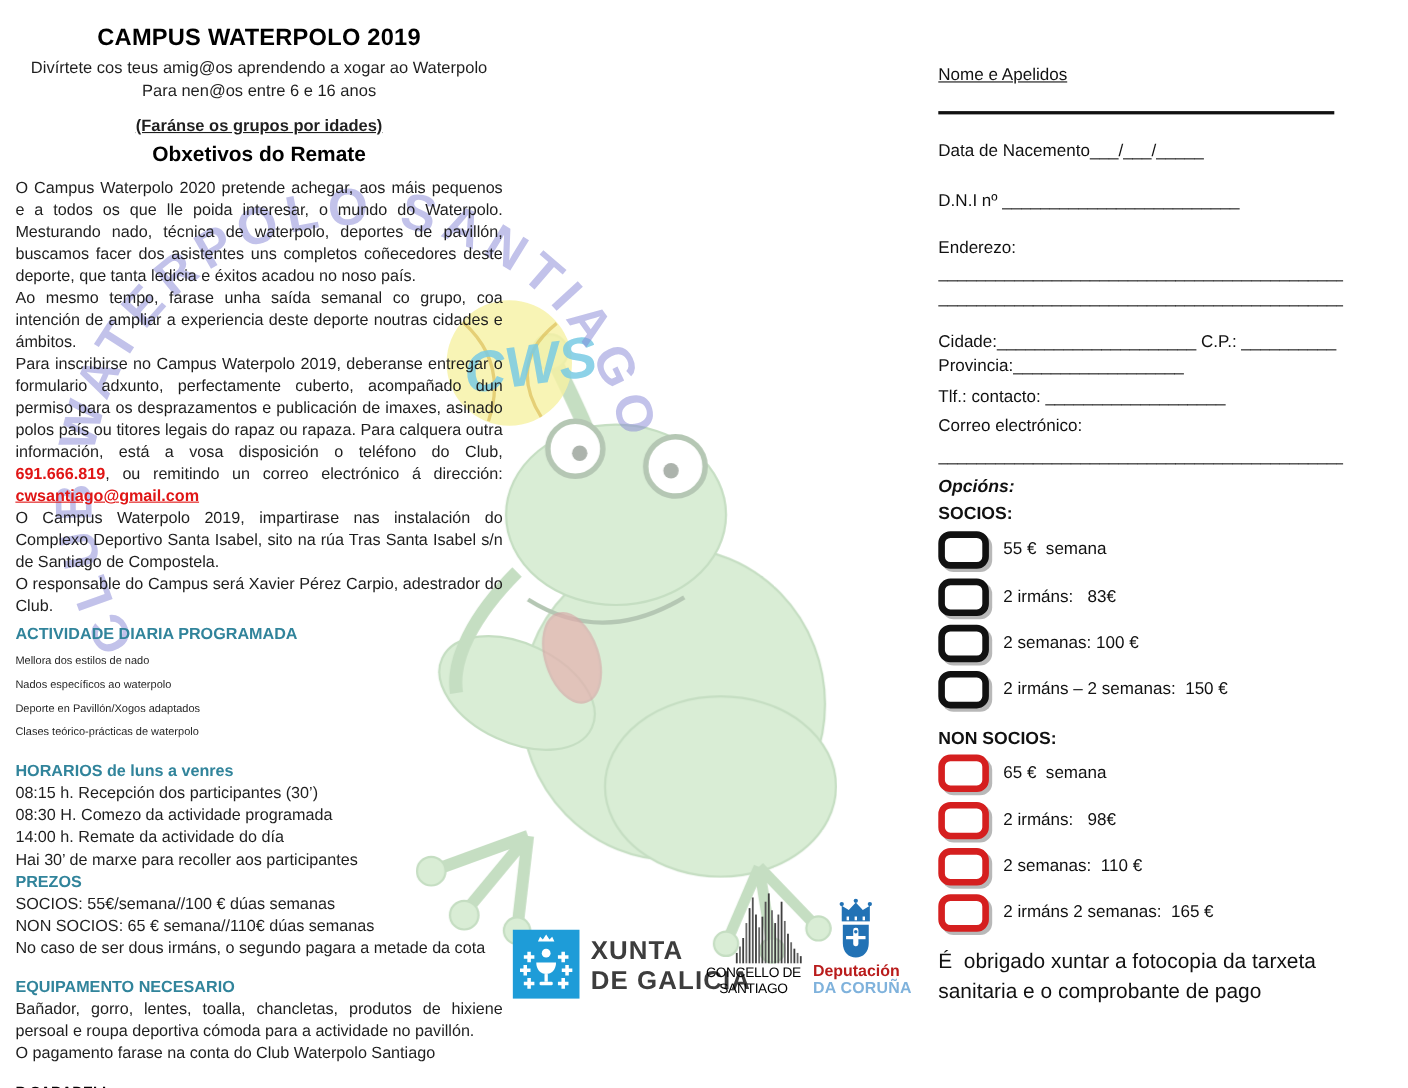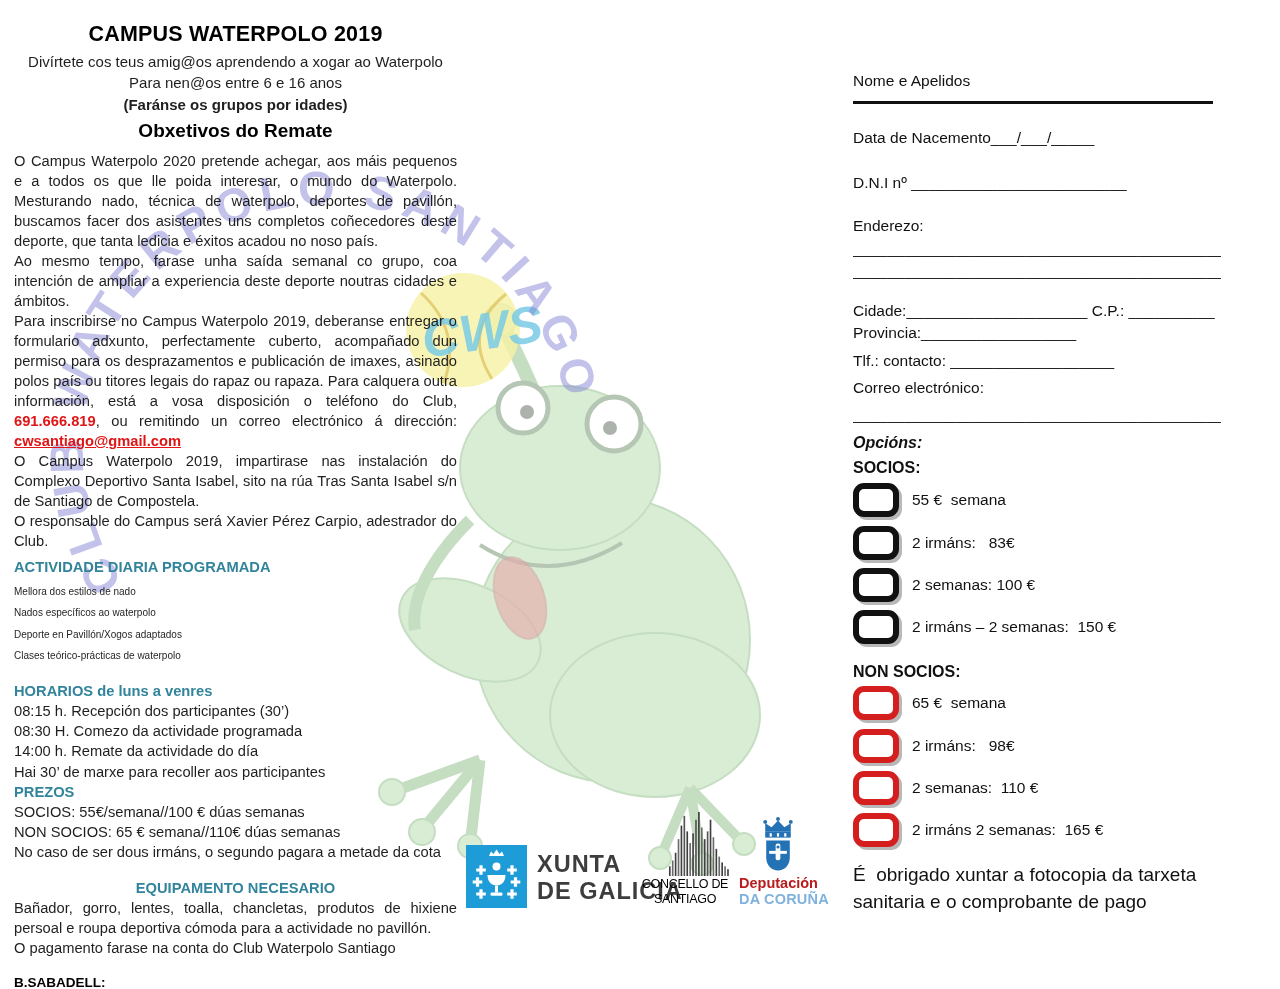--- a/index.html
+++ b/index.html
@@ -7,25 +7,25 @@
   .page {
     position:relative; width:1280px; height:989px; overflow:hidden;
     background:#ffffff; font-family:"Liberation Sans", sans-serif; color:#1f1f1f;
   }
   
   .watermark { position:absolute; left:0; top:0; width:1280px; height:989px; pointer-events:none; z-index:1; }
   
   .left-col { position:absolute; left:14px; top:14px; width:443px; z-index:2; }
   .title { font-size:21.5px; font-weight:bold; text-align:center; letter-spacing:.2px; margin:8px 0 6px 0; color:#000;}
   .sub   { font-size:15px; text-align:center; margin-top:4px; }
-  .sub-bold { font-size:15px; font-weight:bold; text-align:center; margin-top:5px; }
+  .sub-bold { font-size:15px; font-weight:bold; text-align:center; margin-top:15px;text-decoration:underline; }
   .objectives { font-size:19px; font-weight:bold; text-align:center; margin:7px 0 9px 0; color:#000;}
   .para { font-size:14.7px; line-height:20px; text-align:justify; }
   .teal-head { color:#31849B; font-weight:bold; font-size:14.7px; line-height:20px; }
-  .mt6  { margin-top:6px; } .mt14 { margin-top:14px; } .mt15 { margin-top:15px;text-align:center; } .mt4 { margin-top:4px; }
+  .mt6  { margin-top:6px; } .mt14 { margin-top:14px; } .mt15 { margin-top:15px; } .mt4 { margin-top:4px; }
   .item { font-size:10px; line-height:21.4px; }
   .item-s { font-size:14.7px; line-height:20.3px; }
   .red-bold { color:#E01515; font-weight:bold; }
   .red-link { color:#E01515; font-weight:bold; text-decoration:underline; cursor:pointer; }
   .bank-label { font-size:13.5px; font-weight:bold; margin-top:17px; color:#000;}
   
   .right-col { position:absolute; left:853px; top:0; width:372px; height:989px; z-index:2; font-size:15.5px; color:#111; }
   .rc { position:absolute; left:0; white-space:pre; }
   .fill-line { border-top:3px solid #111; width:360px; height:0; }
   .u-line { overflow:hidden; white-space:nowrap; width:368px; }
@@ -134,21 +134,21 @@
 
     <div class="teal-head mt15">EQUIPAMENTO NECESARIO</div>
     <p class="para">Bañador, gorro, lentes, toalla, chancletas, produtos de hixiene persoal e roupa deportiva cómoda para a actividade no pavillón.</p>
     <div class="item-s">O pagamento farase na conta do Club Waterpolo Santiago</div>
 
     <div class="bank-label">B.SABADELL:</div>
 
   </div>
 
   <div class="right-col">
-    <div class="rc" style="top:72px;">Nome e Apelidos</div>
+    <div class="rc" style="top:60px;text-decoration:underline;">Nome e Apelidos</div>
     <div class="rc fill-line" style="top:101px;"></div>
     <div class="rc" style="top:129px;">Data de Nacemento___/___/_____</div>
     <div class="rc" style="top:174px;">D.N.I nº _________________________</div>
     <div class="rc" style="top:217px;">Enderezo:</div>
     <div class="rc u-line" style="top:240px;">______________________________________________</div>
     <div class="rc u-line" style="top:262px;">______________________________________________</div>
     <div class="rc" style="top:302px;">Cidade:_____________________ C.P.: __________</div>
     <div class="rc" style="top:324px;">Provincia:__________________</div>
     <div class="rc" style="top:352px;">Tlf.: contacto: ___________________</div>
     <div class="rc" style="top:379px;">Correo electrónico:</div>

